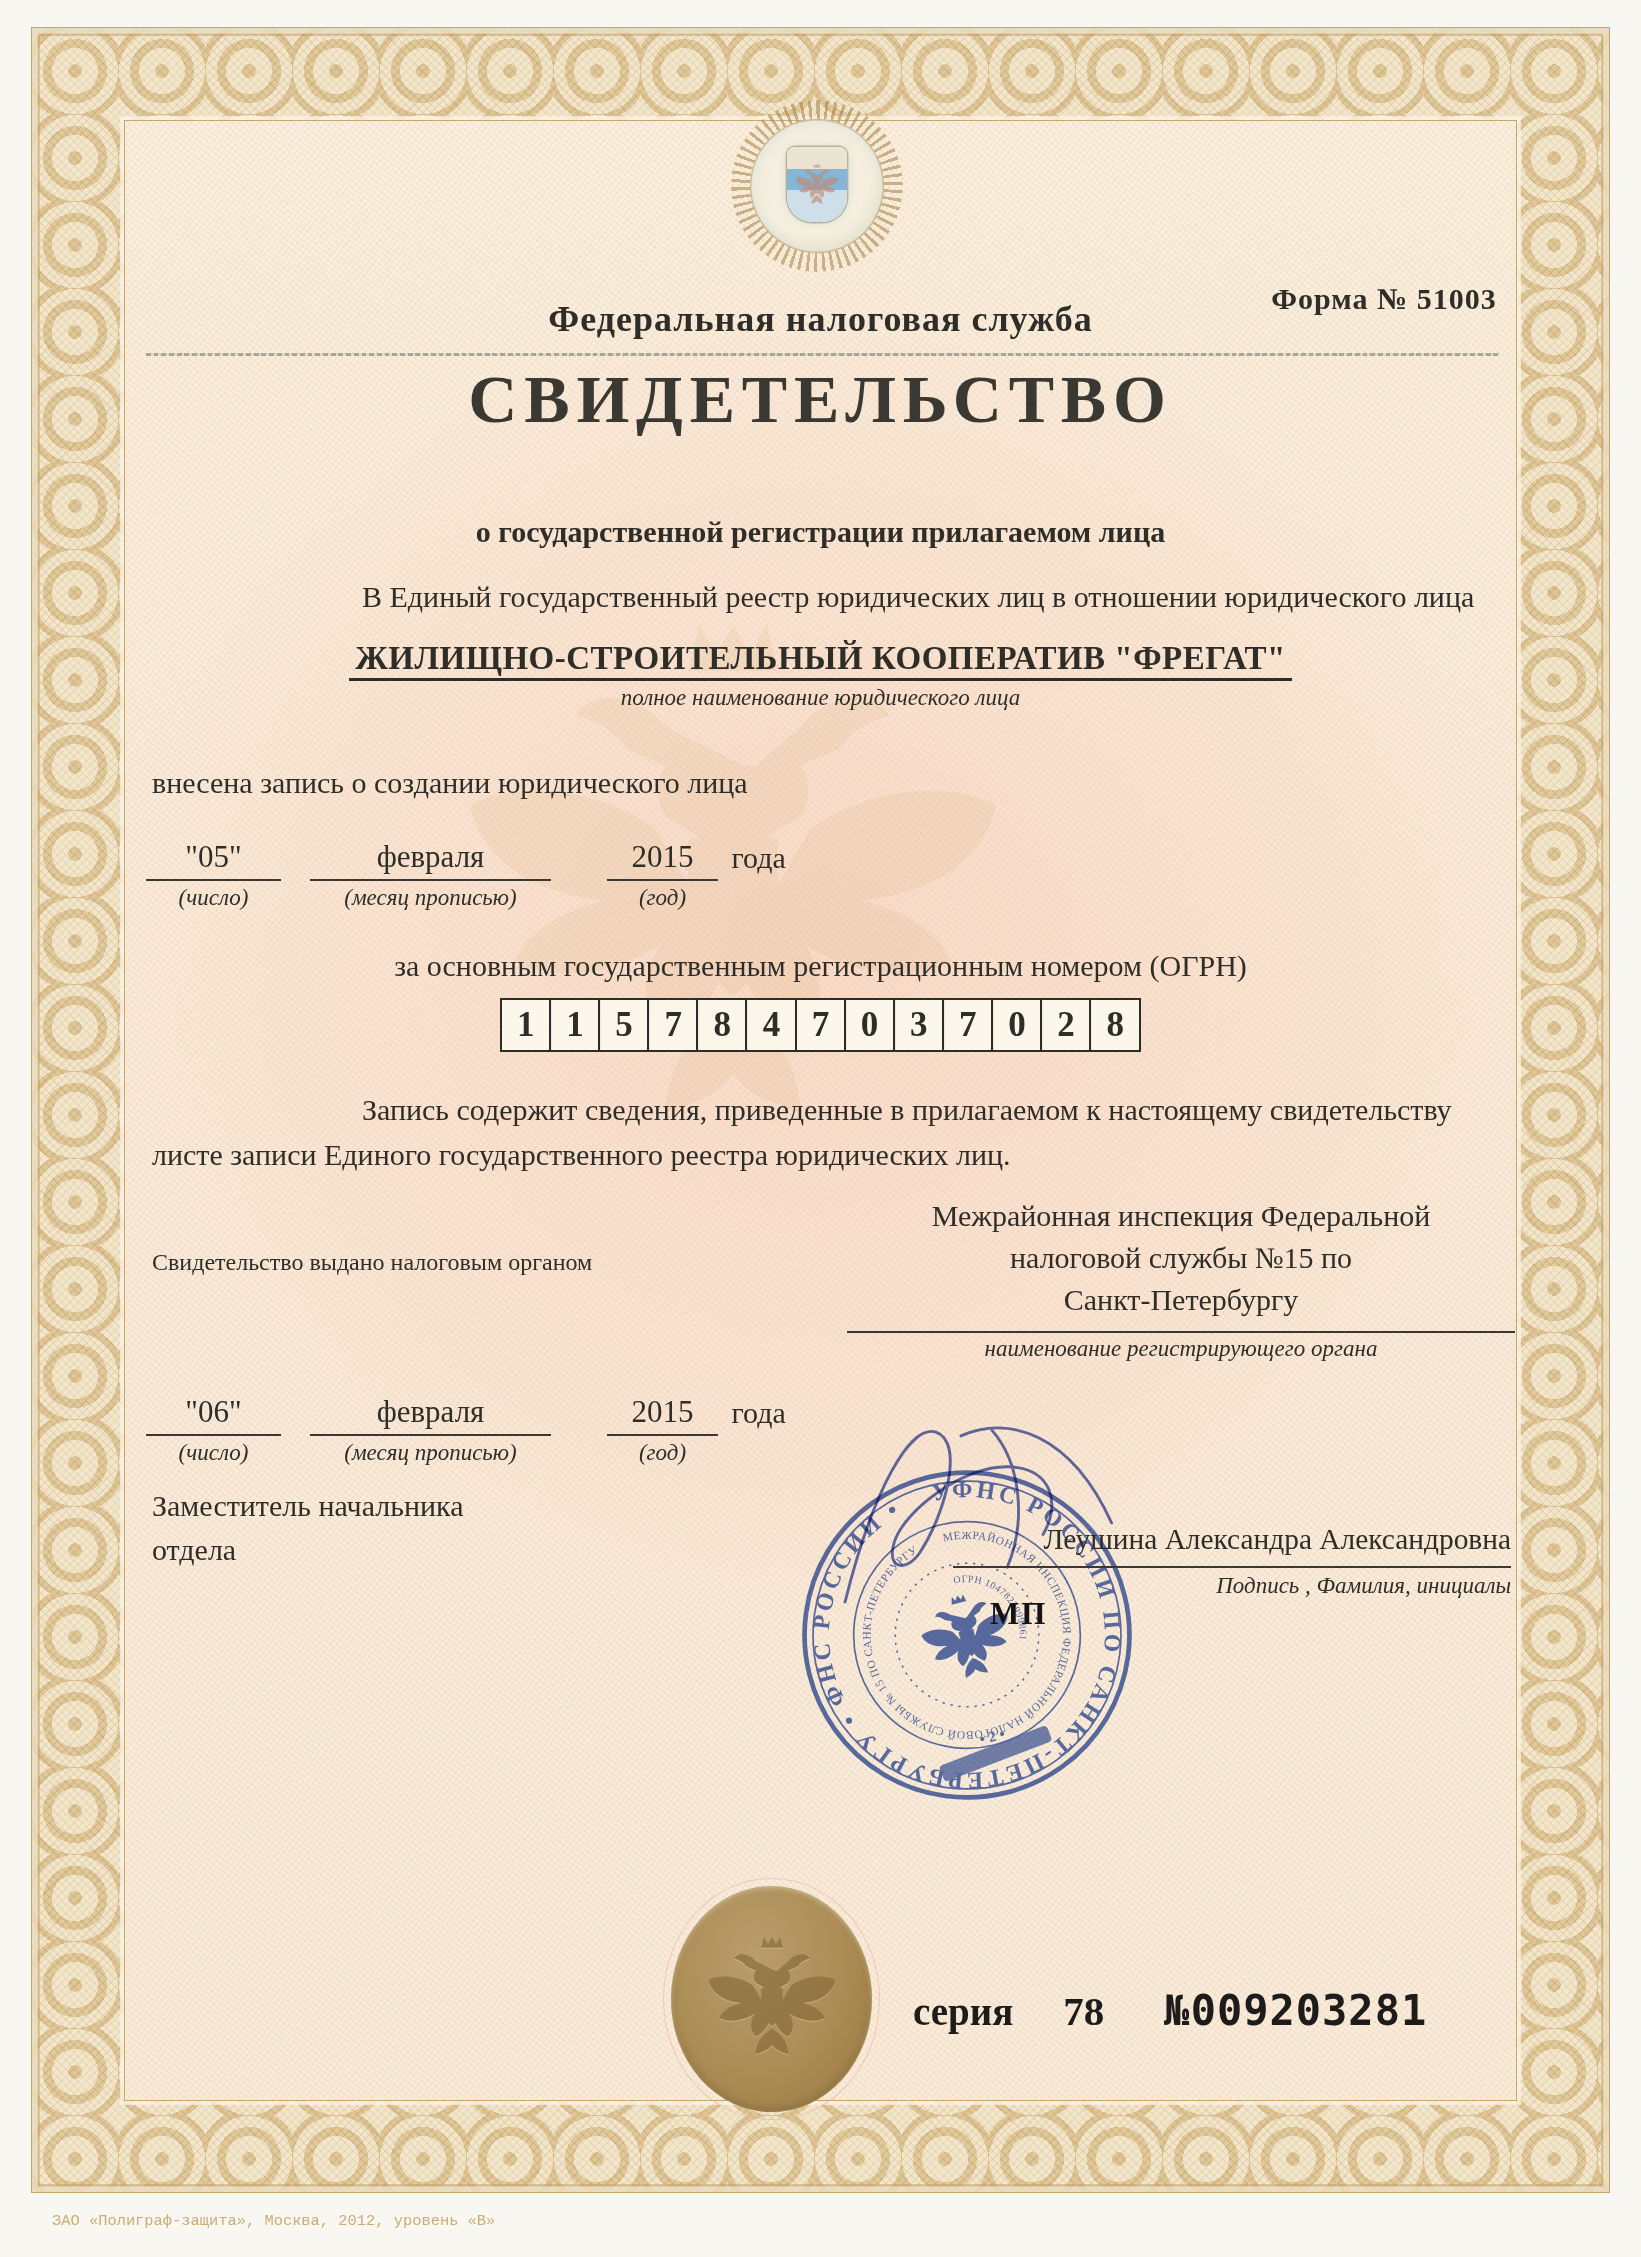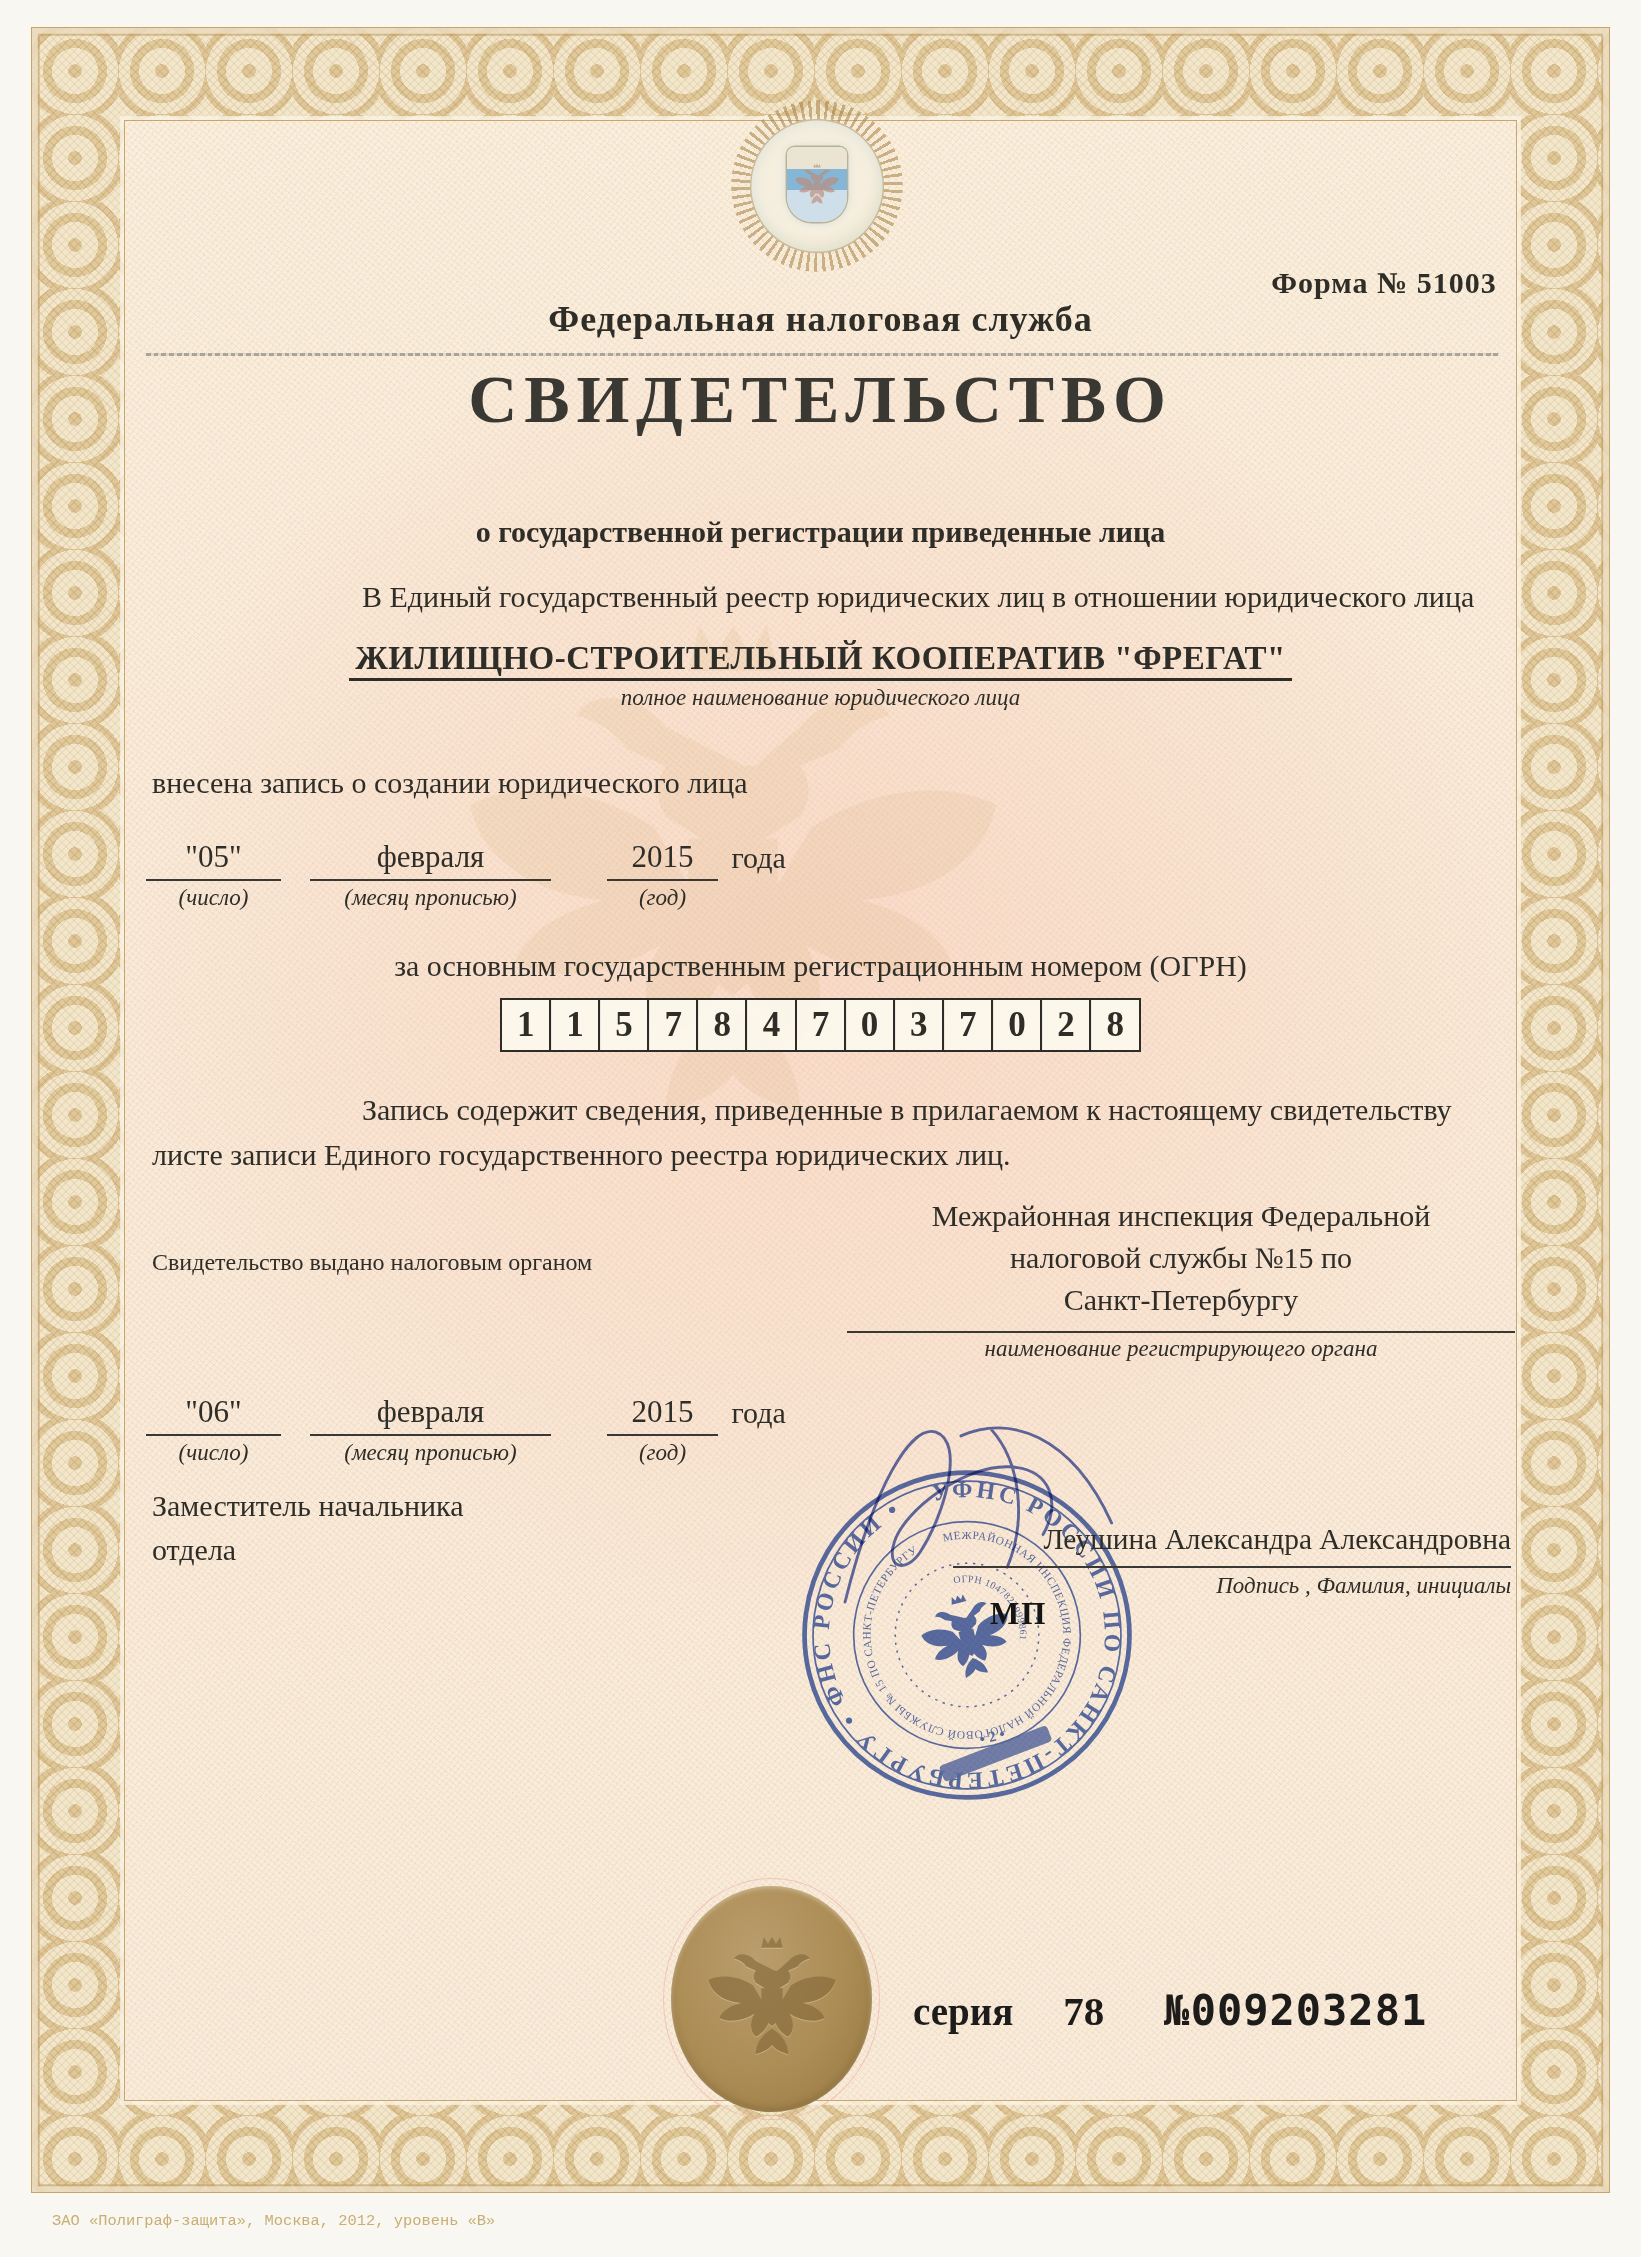--- a/index.html
+++ b/index.html
@@ -27,21 +27,21 @@
       radial-gradient(ellipse 869px 869px at 50% 42%, rgba(247,196,175,.40), rgba(247,205,185,.18) 60%, transparent 78%),
       repeating-linear-gradient(38deg, rgba(230,148,118,.13) 0 1px, transparent 1px 4.8px),
       repeating-linear-gradient(-52deg, rgba(230,148,118,.12) 0 1px, transparent 1px 4.8px),
       linear-gradient(180deg,#f8efdd 0%,#f8ead8 45%,#f7ecda 100%);
     border:1.4px solid #c9a76c;
     box-shadow:0 0 0 3.9px rgba(250,244,230,.8);
   }
   .abs{position:absolute;}
   .center{left:0;right:0;text-align:center;}
 
-  .form-number{top:145px;right:19.3px;font-size:30px;font-weight:bold;letter-spacing:1px;}
+  .form-number{top:161px;right:19.3px;font-size:30px;font-weight:bold;letter-spacing:1px;}
   .agency{top:177px;font-size:36px;font-weight:bold;letter-spacing:1px;}
   .head-rule{top:232px;left:21px;right:17.4px;height:2.9px;opacity:.75;
     background:repeating-linear-gradient(90deg,#8e8e86 0 4.8px,rgba(142,142,134,.25) 4.8px 7.7px);}
   .doc-title{top:239px;font-size:68px;font-weight:bold;letter-spacing:6.8px;color:#3a3832;}
   .subtitle{top:394px;font-size:30px;font-weight:bold;}
   .intro{top:454px;left:27px;width:1344px;font-size:30px;line-height:43px;text-indent:210px;}
   .company{top:519px;font-size:33px;}
   .company span{border-bottom:3.4px solid #2f2d28;padding:0 5.8px 1.9px;font-weight:bold;letter-spacing:0.5px;}
   .company-caption{top:564px;font-size:23px;font-style:italic;}
   .record-line{top:645px;left:27px;font-size:30px;}
@@ -151,21 +151,21 @@
         <svg viewBox="0 0 100 100">
             <use href="#eagle" fill="#c08a76"></use>
           </svg>
       </div>
     </div>
 
     <div class="abs form-number">Форма  № 51003</div>
     <div class="abs center agency">Федеральная налоговая служба</div>
     <div class="abs head-rule"></div>
     <div class="abs center doc-title">СВИДЕТЕЛЬСТВО</div>
-    <div class="abs center subtitle">о государственной регистрации приведенные лица</div>
+    <div class="abs center subtitle">о государственной регистрации прилагаемом лица</div>
 
     <div class="abs intro">В Единый государственный реестр юридических лиц в отношении юридического лица</div>
     <div class="abs center company">
       <span>ЖИЛИЩНО-СТРОИТЕЛЬНЫЙ КООПЕРАТИВ "ФРЕГАТ"</span>
     </div>
     <div class="abs center company-caption">полное наименование юридического лица</div>
     <div class="abs record-line">внесена запись о создании юридического лица</div>
 
     <div class="abs date1 date-row">
       <div class="date-cell cell-day">

